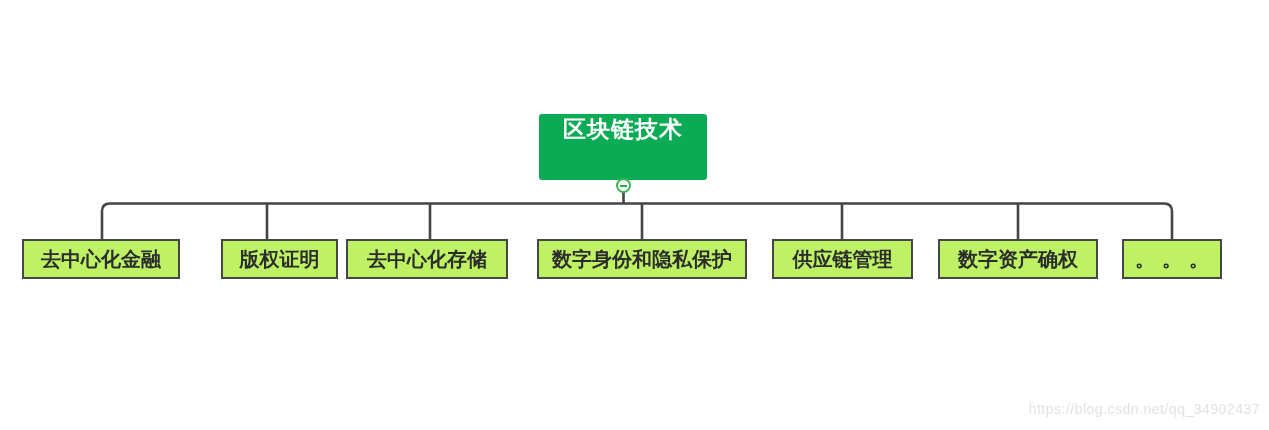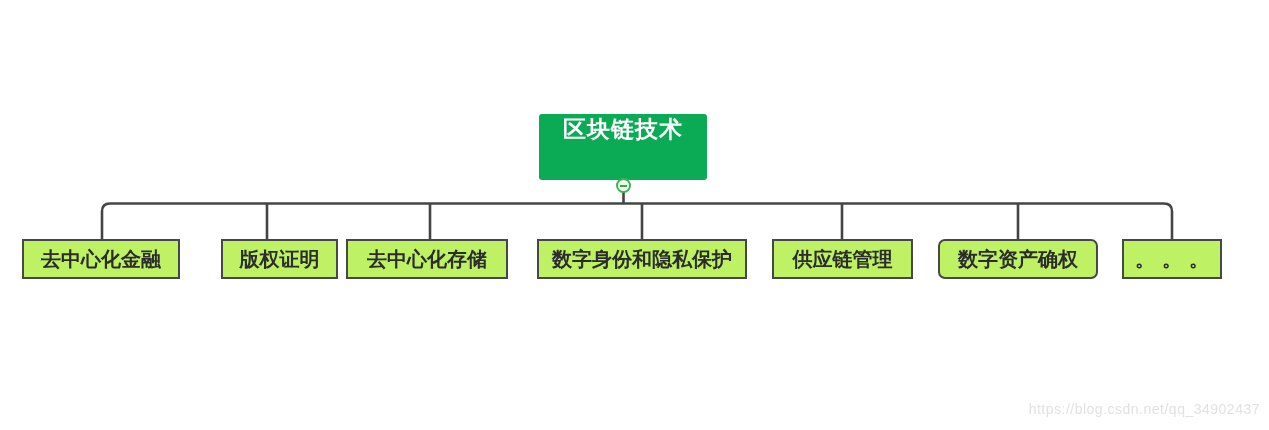--- a/index.html
+++ b/index.html
@@ -55,21 +55,21 @@
     font-size: 20px;
     font-weight: bold;
     white-space: nowrap;
     cursor: default;
   }
   .node-c1 { left: 22px;   width: 158px; }
   .node-c2 { left: 208px;  width: 117px; margin-left: 13px; }
   .node-c3 { left: 346px;  width: 162px; }
   .node-c4 { left: 537px;  width: 210px; }
   .node-c5 { left: 772px;  width: 141px; }
-  .node-c6 { left: 938px;  width: 160px; border-radius: 7px; }
+  .node-c6 { left: 938px;  width: 160px; }
   .node-c7 { left: 1122px; width: 100px; letter-spacing: 7px; padding-left: 7px; }
   .collapse-btn {
     position: absolute;
     left: 616px;
     top: 178px;
     width: 15px;
     height: 15px;
     background: #f1f9f0;
     border: 2px solid #3eb354;
     border-radius: 50%;

